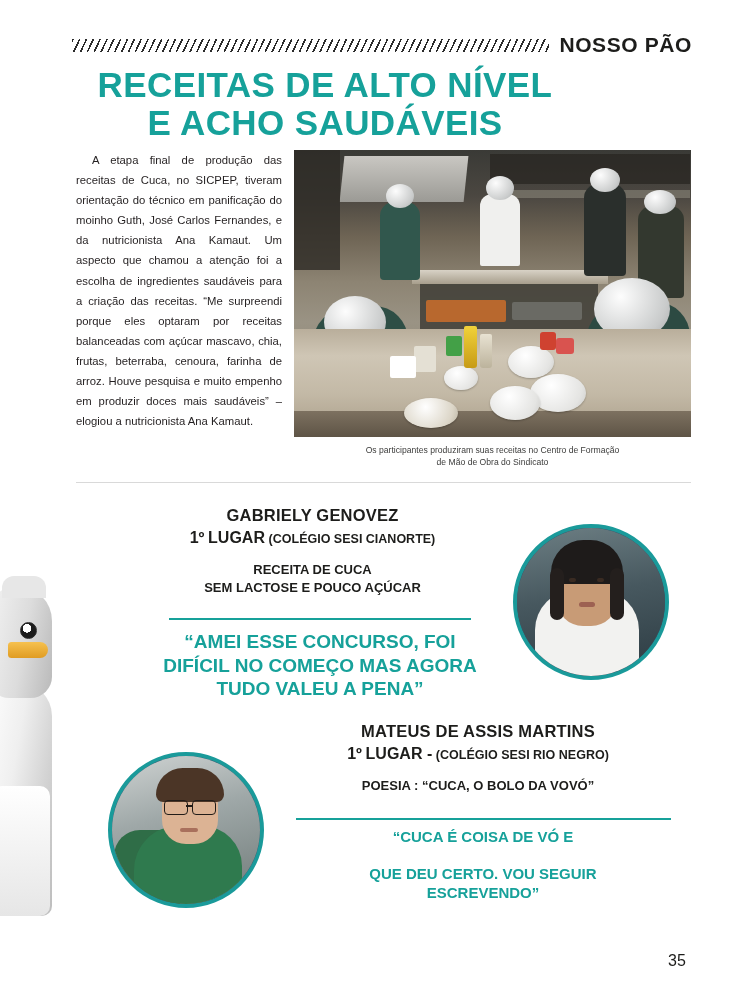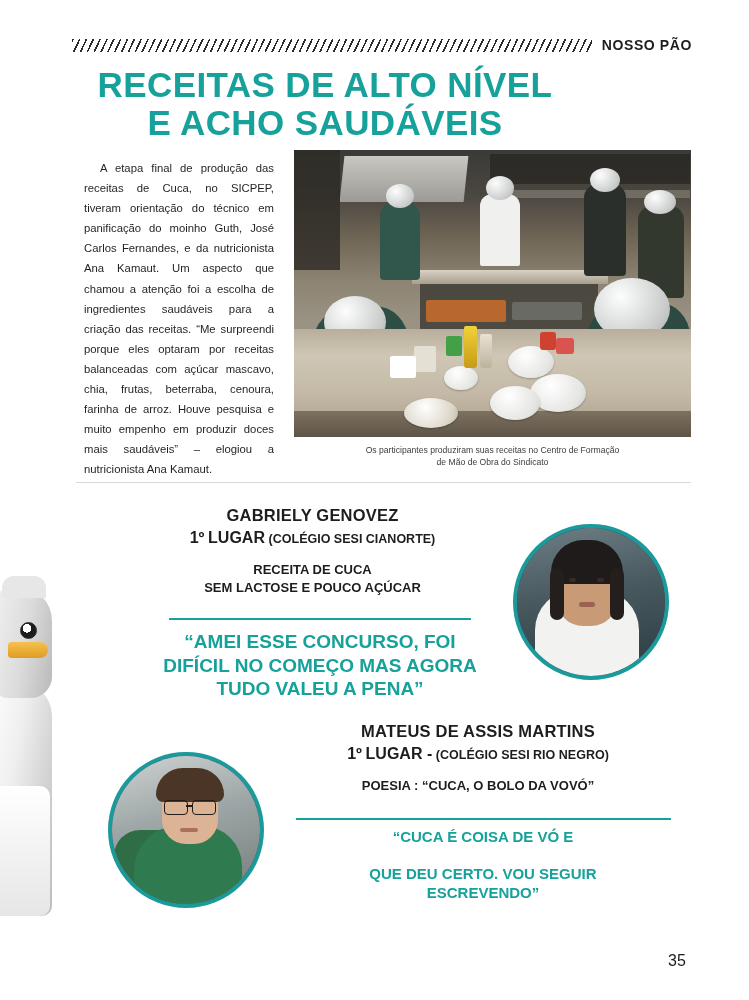--- a/index.html
+++ b/index.html
@@ -29,21 +29,21 @@
   .hatch {
     flex: 1;
     height: 13px;
     background-image: repeating-linear-gradient(
       115deg,
       #2b2b2b 0px, #2b2b2b 1.6px,
       #ffffff 1.6px, #ffffff 6.2px
     );
   }
   .header-title {
-    font-size: 14px;
+    font-size: 21px;
     font-weight: bold;
     letter-spacing: 0.6px;
     color: #1d1d1b;
     white-space: nowrap;
   }
 
   
   .main-title {
     position: absolute;
     top: 66px;
@@ -62,21 +62,21 @@
   .article {
     position: absolute;
     top: 150px;
     left: 76px;
     width: 206px;
     font-size: 11.3px;
     line-height: 1.78;
     color: #231f20;
     text-align: justify;
   }
-  .article p { margin: 8px; text-indent: 16px; }
+  .article p { margin: 0; text-indent: 16px; }
 
   
   .photo-main {
     position: absolute;
     top: 150px;
     left: 294px;
     width: 397px;
     height: 287px;
     overflow: hidden;
     background: #8d7f6d;

